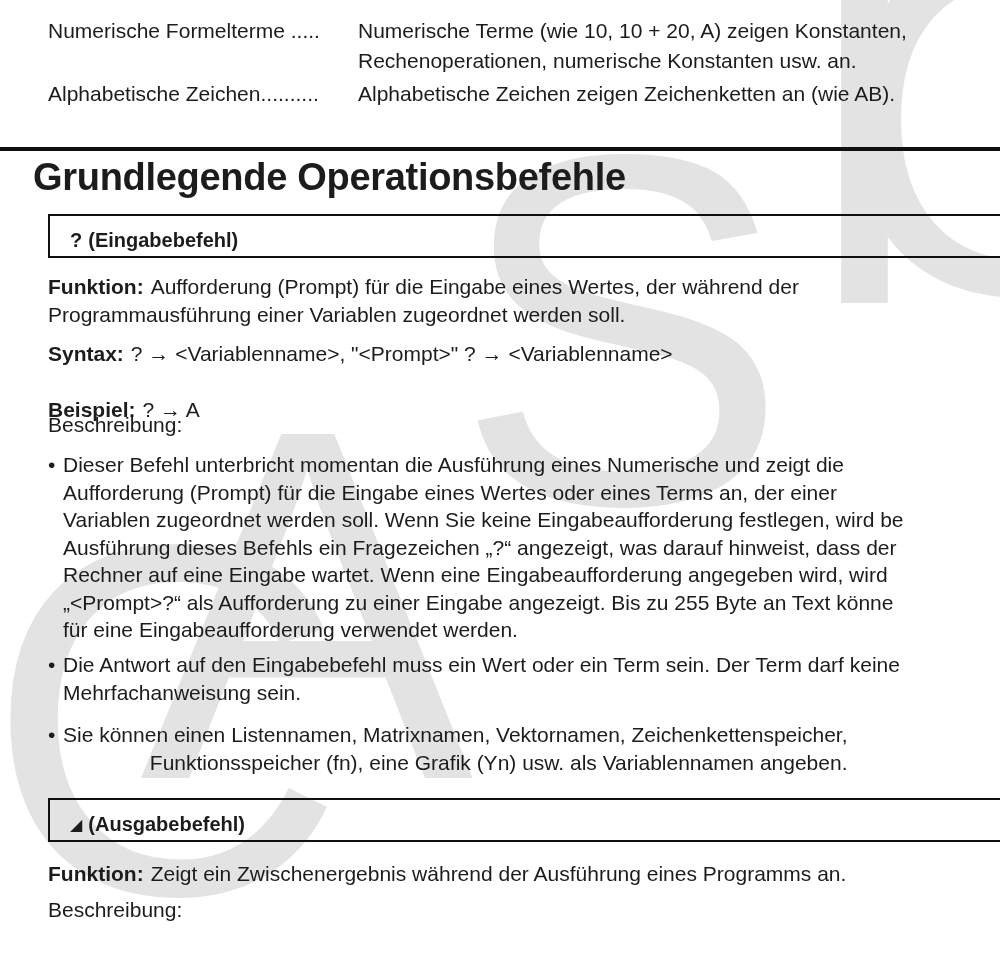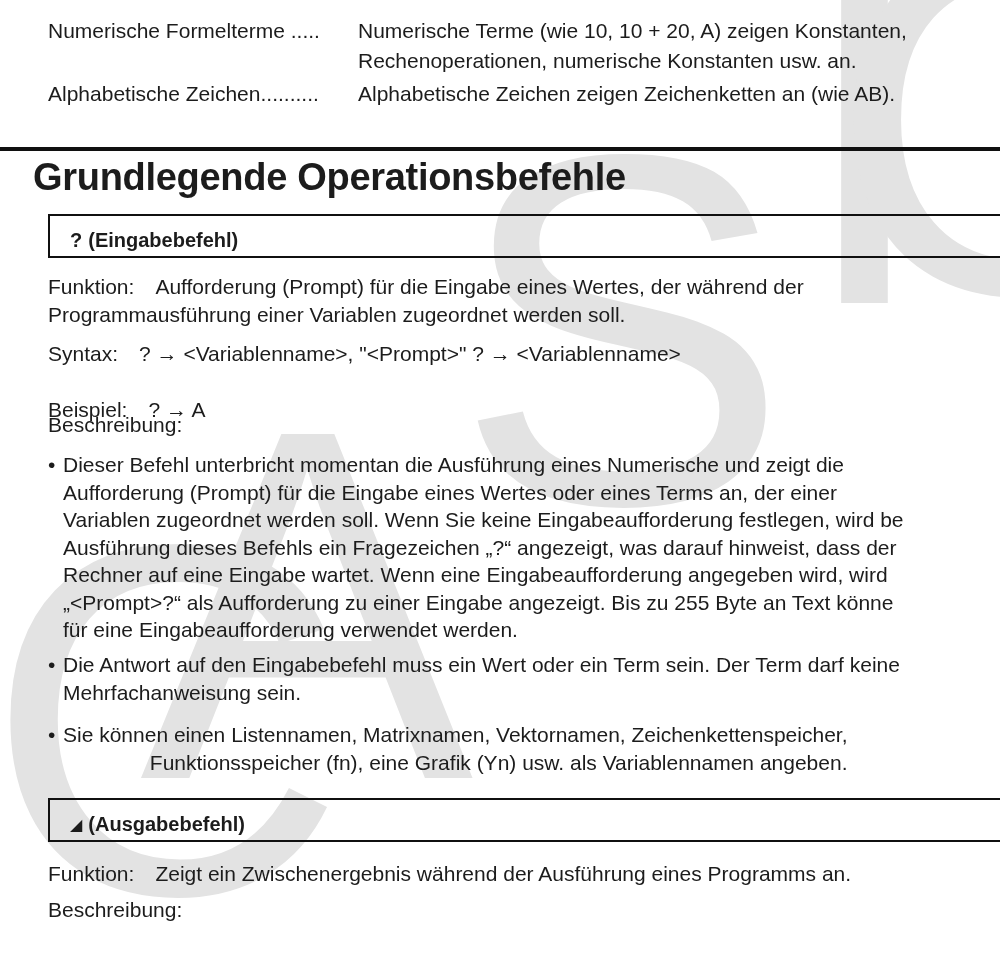--- a/index.html
+++ b/index.html
@@ -27,21 +27,21 @@
   .wm-s { left: 455px;  top: 80px;  }
   .wm-i { left: 795px;  top: -120px; }
   .wm-o { left: 830px;  top: -130px; }
   
   .content { position: absolute; inset: 0; z-index: 1; }
   .abs { position: absolute; }
   .line { white-space: nowrap; }
   .body-text { font-size: 21px; line-height: 27.5px; }
   .defs-text { font-size: 21px; line-height: 30px; }
   .b { font-weight: normal; }
-  .label { font-weight: normal; margin-right: 21px; }
+  .label { font-weight: bold; margin-right: 7px; }
 
   .def-term  { left: 48px; }
   .def-body  { left: 358px; text-align: right; }
 
   .rule {
     left: 0; top: 147px; width: 1000px; height: 4px;
     background: #101010;
   }
   .heading {
     left: 33px; top: 160px;

